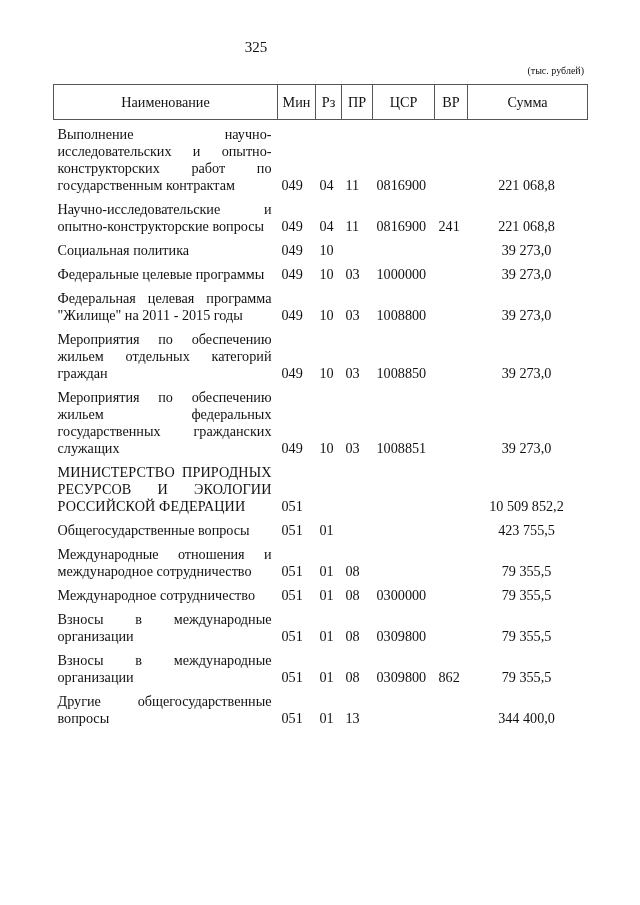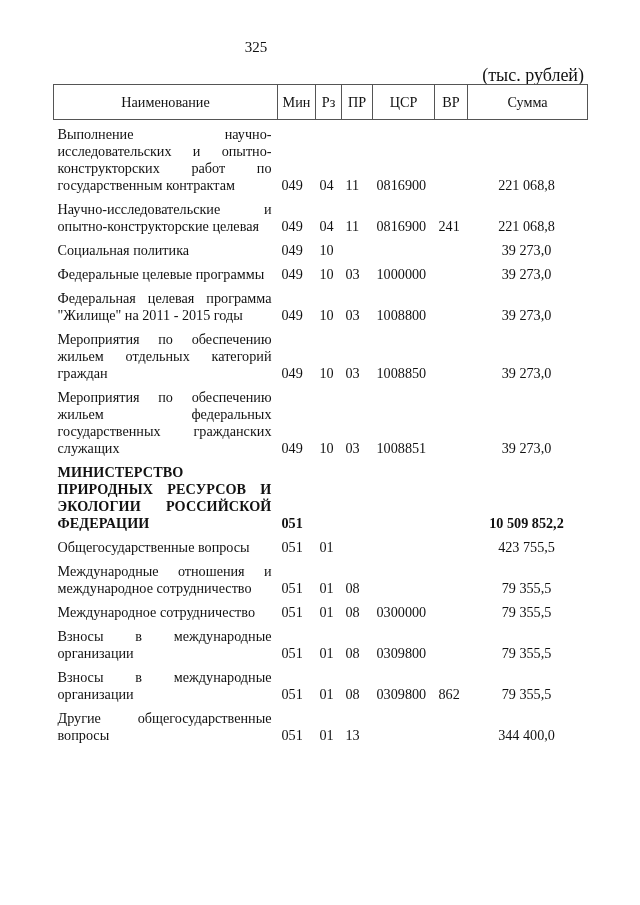--- a/index.html
+++ b/index.html
@@ -2,21 +2,21 @@
 <html><head>
 <meta charset="utf-8">
 <style>
   html, body { margin: 0; padding: 0; background: #ffffff; }
   body {
     width: 640px; height: 905px; position: relative; overflow: hidden;
     font-family: "Liberation Serif", "DejaVu Serif", serif;
     color: #111; font-size: 14.2px;
   }
   .page-number { position: absolute; top: 39px; left: 0; width: 512px; text-align: center; font-size: 15px; }
-  .units { position: absolute; top: 65px; right: 56px; font-size: 18px; }
+  .units { position: absolute; top: 65px; right: 56px; font-size: 10px; }
   table.budget {
     position: absolute; top: 84px; left: 53px; width: 534px;
     border-collapse: collapse; table-layout: fixed;
   }
   col.c-name { width: 224px; }
   col.c-min { width: 38px; }
   col.c-rz { width: 26px; }
   col.c-pr { width: 31px; }
   col.c-csr { width: 62px; }
   col.c-vr { width: 33px; }
@@ -26,21 +26,21 @@
     border: 1px solid #555; text-align: center; font-size: 14.2px; margin-top: 17px;
   }
   tbody td {
     vertical-align: bottom; padding: 0; line-height: 17px;
   }
   tbody tr td { padding-top: 7px; }
   tbody tr:first-child td { padding-top: 6px; }
   td.name { text-align: justify; text-align-last: left; padding-left: 4px !important; padding-right: 6px !important; }
   td.num { padding-left: 4px !important; white-space: nowrap; }
   td.sum { text-align: center; padding-right: 2px !important; white-space: nowrap; }
-  tr.bold td { font-weight: bold; margin-top: 36px; }
+  tr.bold td { font-weight: normal; margin-top: 36px; }
   tr.bold td.name { letter-spacing: 0.1px; }
 </style>
 </head>
 <body>
 
 <div class="page-number">325</div>
 <div class="units">(тыс. рублей)</div>
 
 <table class="budget">
   <colgroup>
@@ -67,21 +67,21 @@
       <tr>
         <td class="name">Выполнение научно-исследовательских и опытно-конструкторских работ по государственным контрактам</td>
         <td class="num">049</td>
         <td class="num">04</td>
         <td class="num">11</td>
         <td class="num">0816900</td>
         <td class="num"></td>
         <td class="sum">221 068,8</td>
       </tr>
       <tr>
-        <td class="name">Научно-исследовательские и опытно-конструкторские целевая</td>
+        <td class="name">Научно-исследовательские и опытно-конструкторские вопросы</td>
         <td class="num">049</td>
         <td class="num">04</td>
         <td class="num">11</td>
         <td class="num">0816900</td>
         <td class="num">241</td>
         <td class="sum">221 068,8</td>
       </tr>
       <tr>
         <td class="name">Социальная политика</td>
         <td class="num">049</td>

